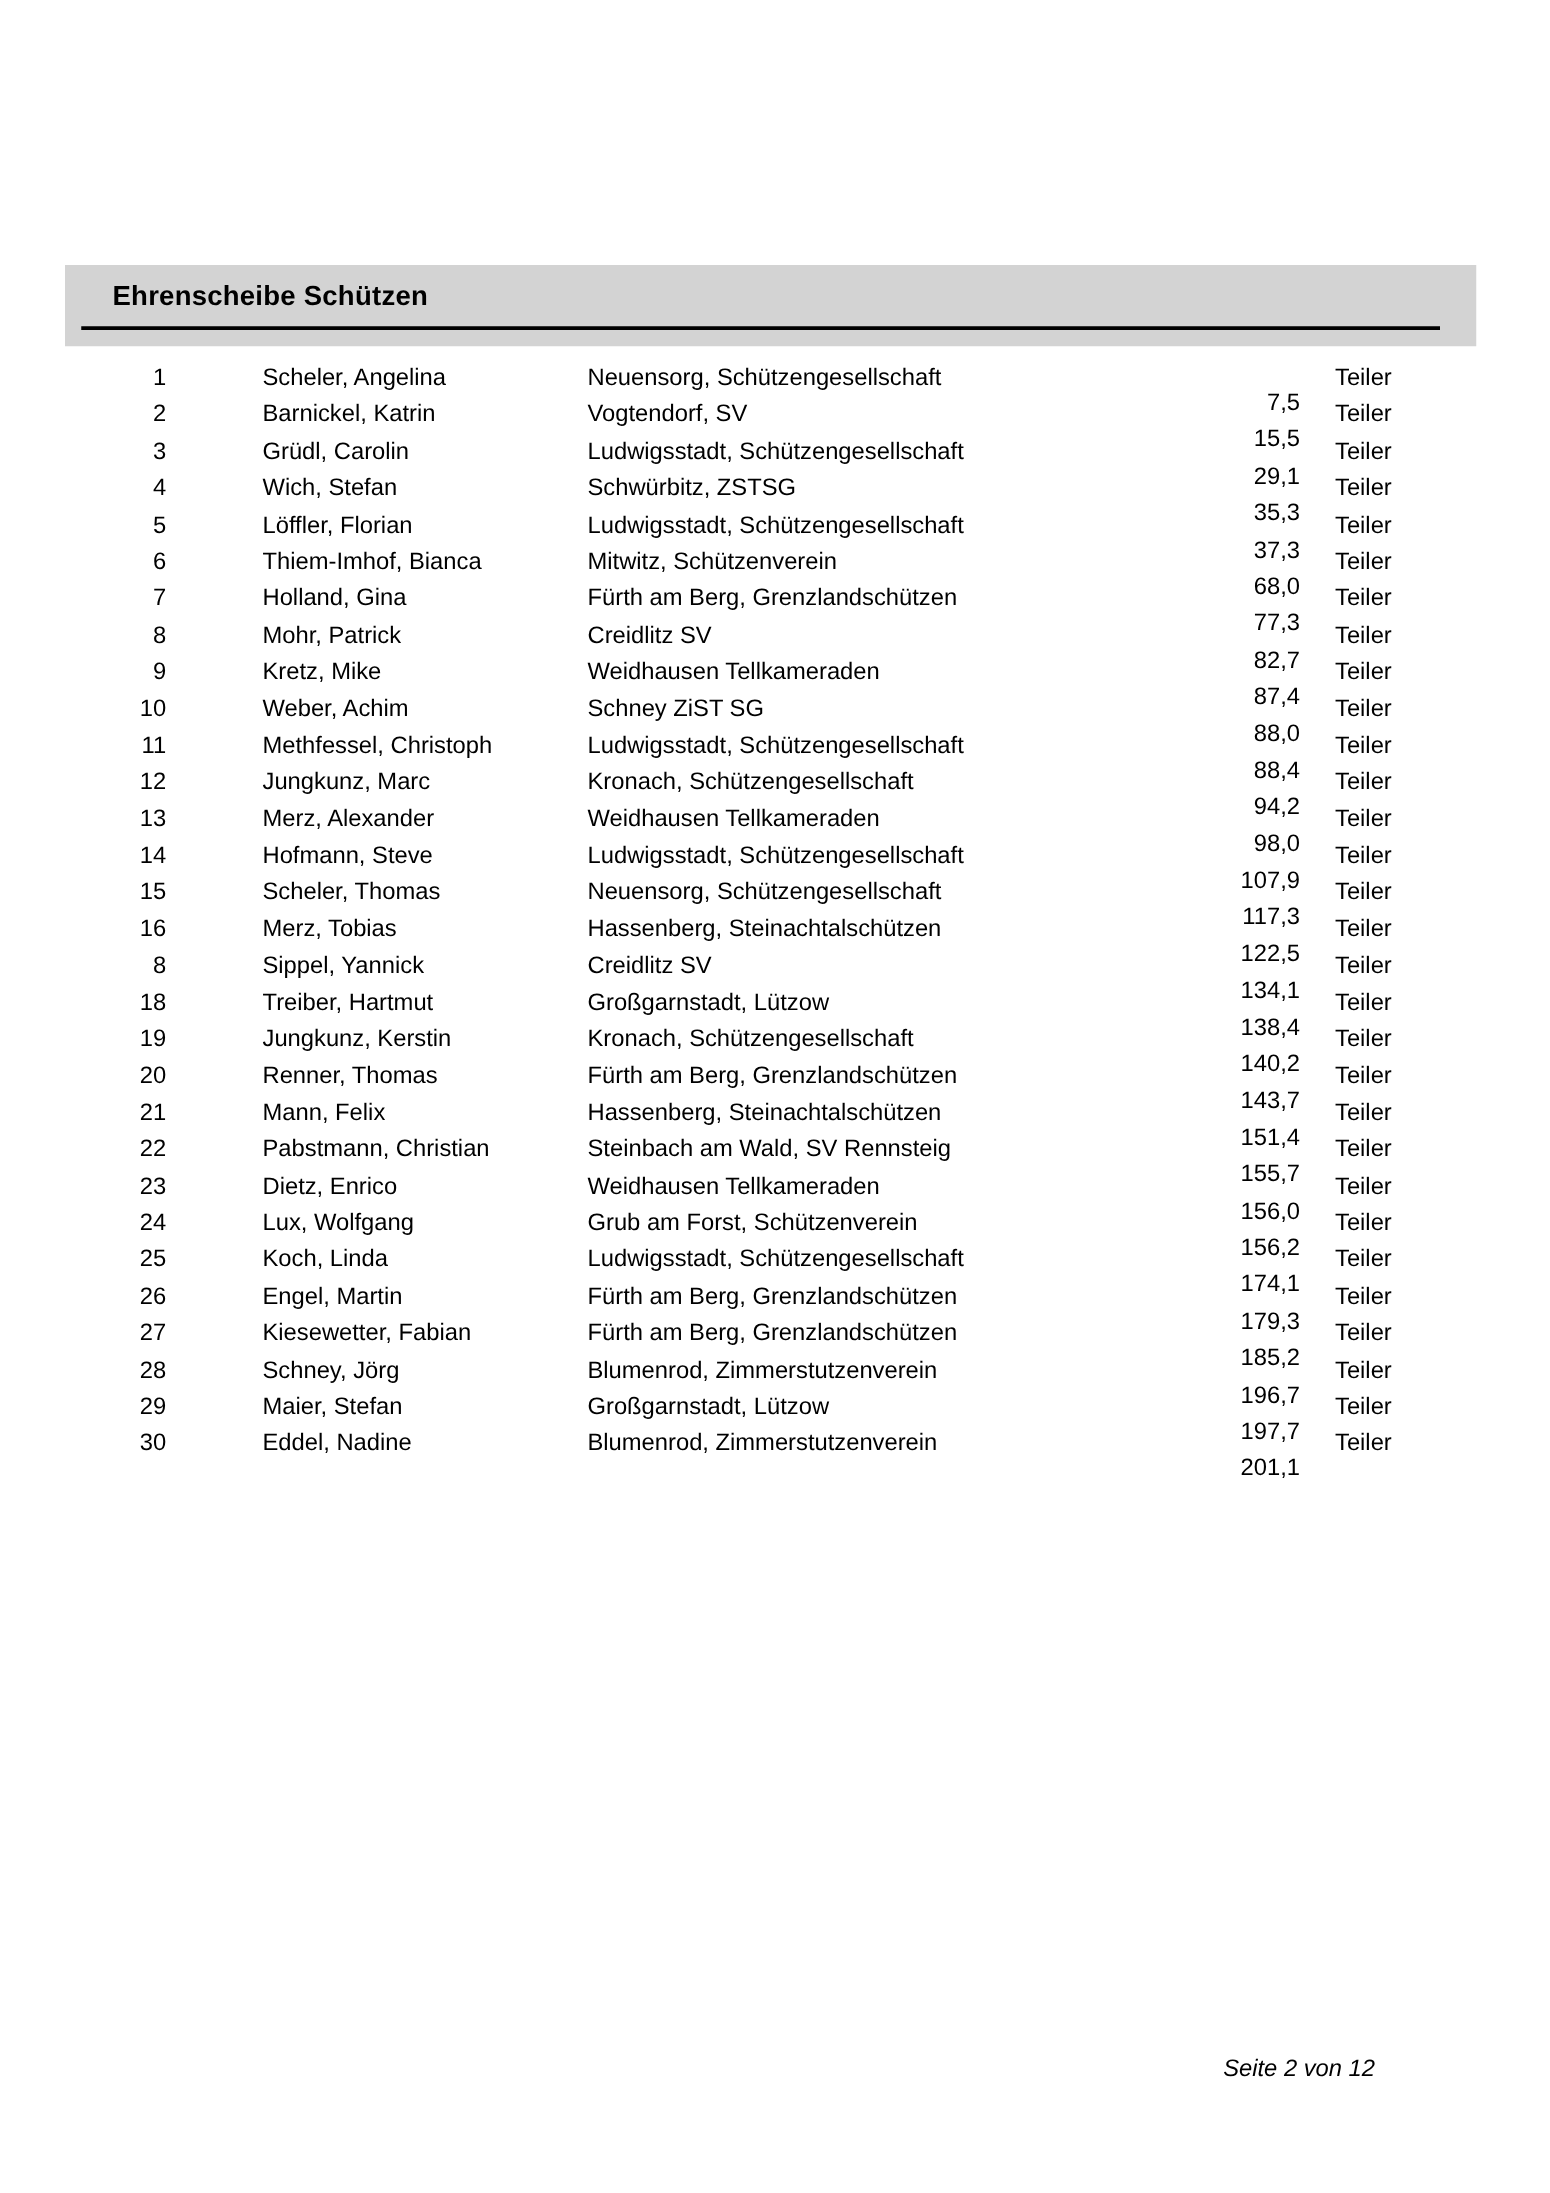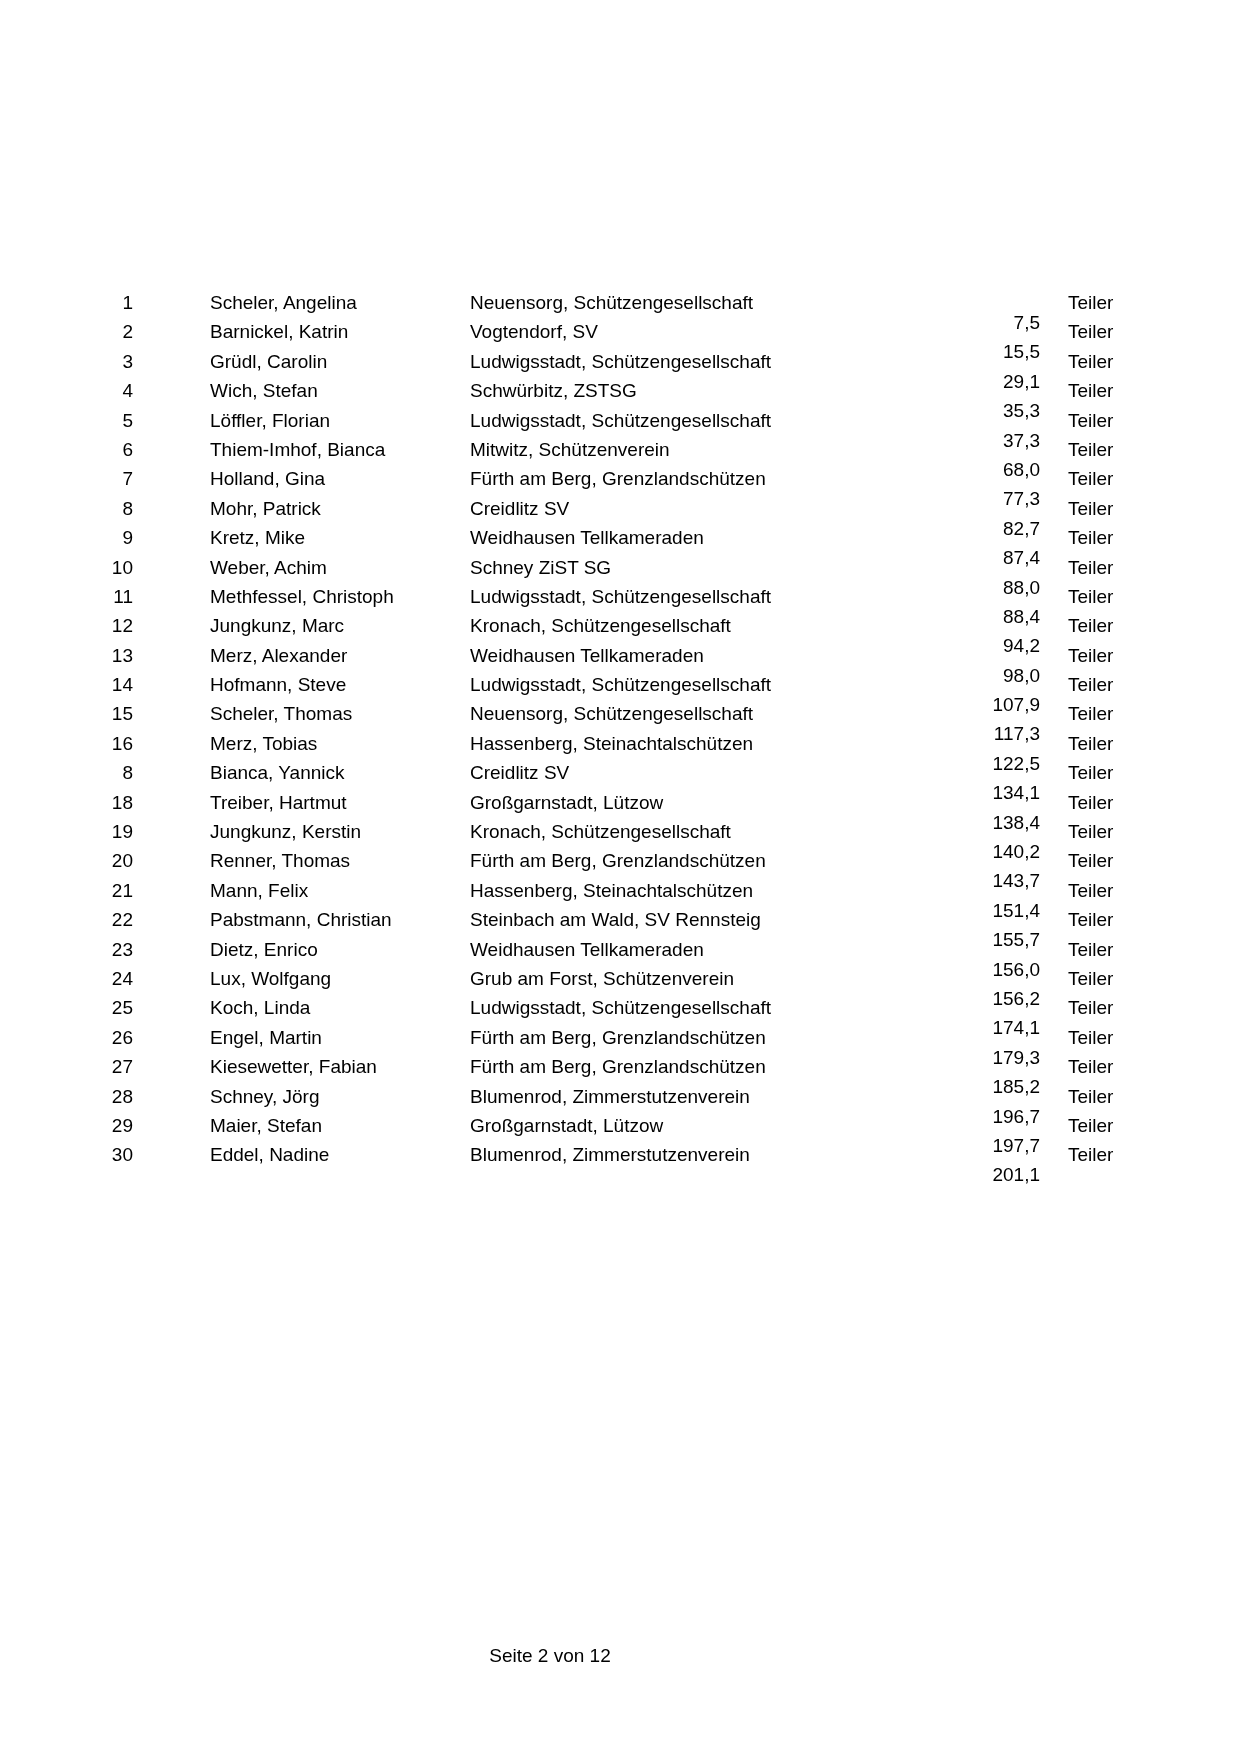--- a/index.html
+++ b/index.html
@@ -78,29 +78,34 @@
   }
   .cell-unit {
     position: absolute;
     left: 1068px;
   }
   .footer {
     position: absolute;
     left: 0;
     top: 1645px;
     width: 1100px;
-    text-align: center;
+    text-align: right;
     font-size: 19px;
+    font-style: italic;
   }
 </style>
 </head>
 <body>
 
 <div class="page">
 
+  <div class="header-bar" style="background: rgb(211, 211, 211);">
+    <div class="header-title">Ehrenscheibe Schützen</div>
+    <div class="header-underline" style="background: rgb(0, 0, 0);"></div>
+  </div>
 
   <div class="results-table">
   <div class="row">
     <span class="cell-rank">1</span>
     <span class="cell-name">Scheler, Angelina</span>
     <span class="cell-club">Neuensorg, Schützengesellschaft</span>
     <span class="cell-score">7,5</span>
     <span class="cell-unit">Teiler</span>
   </div>
 
@@ -219,21 +224,21 @@
   <div class="row">
     <span class="cell-rank">16</span>
     <span class="cell-name">Merz, Tobias</span>
     <span class="cell-club">Hassenberg, Steinachtalschützen</span>
     <span class="cell-score">122,5</span>
     <span class="cell-unit">Teiler</span>
   </div>
 
   <div class="row">
     <span class="cell-rank">8</span>
-    <span class="cell-name">Bianca, Yannick</span>
+    <span class="cell-name">Sippel, Yannick</span>
     <span class="cell-club">Creidlitz SV</span>
     <span class="cell-score">134,1</span>
     <span class="cell-unit">Teiler</span>
   </div>
 
   <div class="row">
     <span class="cell-rank">18</span>
     <span class="cell-name">Treiber, Hartmut</span>
     <span class="cell-club">Großgarnstadt, Lützow</span>
     <span class="cell-score">138,4</span>

